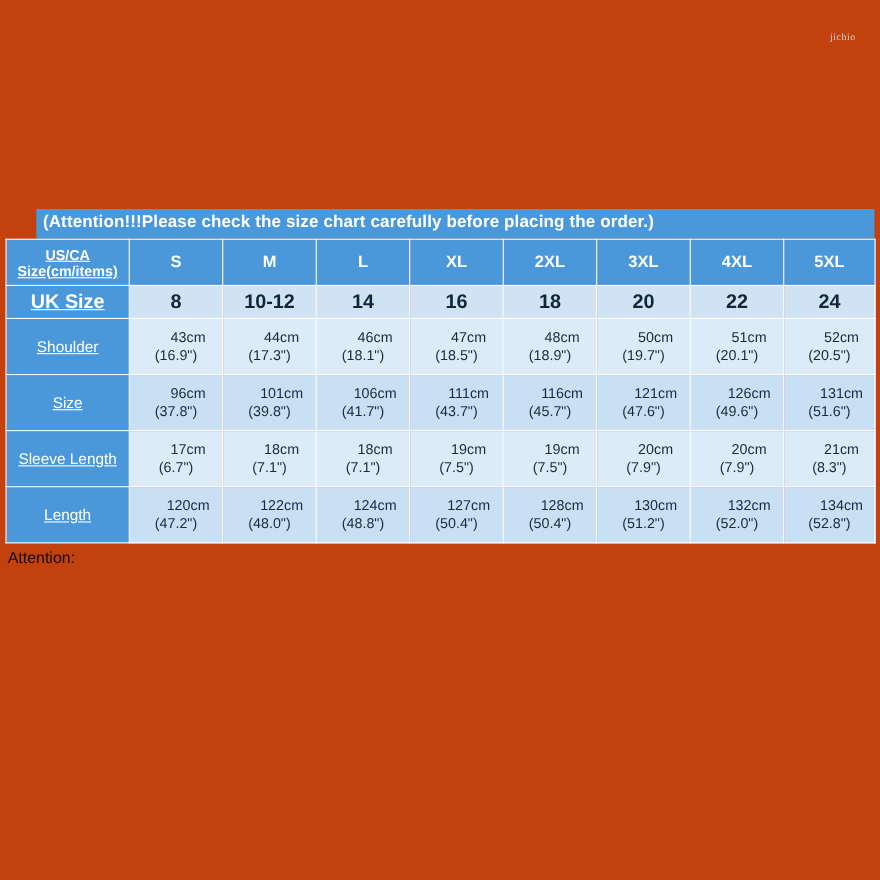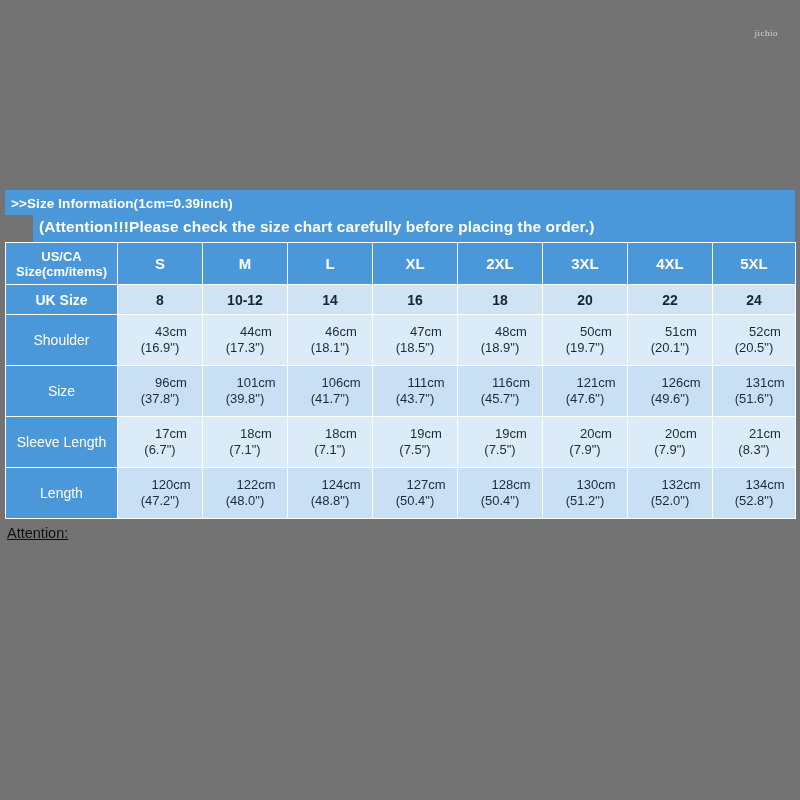--- a/index.html
+++ b/index.html
@@ -8,21 +8,21 @@
     width: 800px;
     height: 800px;
     background: #ffffff;
     font-family: "Liberation Sans", sans-serif;
   }
   #page {
     position: relative;
     width: 800px;
     height: 800px;
     overflow: hidden;
-    background: #737373;
+    background: #c2410c;
   }
   #watermark {
     position: absolute;
     top: 28px;
     right: 22px;
     font-size: 9px;
     color: #d8d8d8;
     letter-spacing: 0.5px;
     font-family: "Liberation Serif", serif;
   }
@@ -63,39 +63,40 @@
     vertical-align: middle;
     font-size: 13px;
     color: #1b2a3a;
     padding: 2px 1px;
   }
   td.rowlabel {
     background: #4a97d9;
     color: #ffffff;
     font-weight: bold;
     font-size: 13.5px;
+    text-decoration: underline;
   }
   tr.head-row td {
     background: #4a97d9;
     color: #ffffff;
     font-weight: bold;
     font-size: 15px;
     height: 37px;
   }
   tr.head-row td.rowlabel {
     font-size: 13px;
     line-height: 15px;
     font-weight: bold;
     text-align: center;
   }
   tr.uk-row td, tr.au-row td {
     background: #cfe3f5;
     font-weight: bold;
     height: 25px;
-    font-size: 14px;
+    font-size: 18px;
     color: #12263a;
   }
   tr.uk-row td.rowlabel, tr.au-row td.rowlabel {
     background: #4a97d9;
     color: #ffffff;
   }
   tr.meas td {
     background: #dcebf8;
     height: 46px;
     line-height: 16px;
@@ -114,34 +115,32 @@
   .val-sub { display: block; }
   #attention {
     margin-top: 2px;
     width: 790px;
     box-sizing: border-box;
     font-size: 14.5px;
     color: #101010;
     line-height: 21px;
     padding: 2px 2px 0 2px;
     font-family: "Liberation Sans", sans-serif;
-    text-decoration: underline;
   }
   #attention .line { white-space: pre-wrap; }
 </style>
 </head>
 <body>
 
 <div id="page">
 
   <div id="watermark">jichio</div>
 
   <div id="chart">
 
-    <div class="hdr-line first">&gt;&gt;Size Information(1cm=0.39inch)</div>
     <div class="hdr-line second">(Attention!!!Please check the size chart carefully before placing the order.)</div>
 
     <table class="size-table">
       <colgroup>
         <col style="width:112px">
         <col style="width:85px">
         <col style="width:85px">
         <col style="width:85px">
         <col style="width:85px">
         <col style="width:85px">

